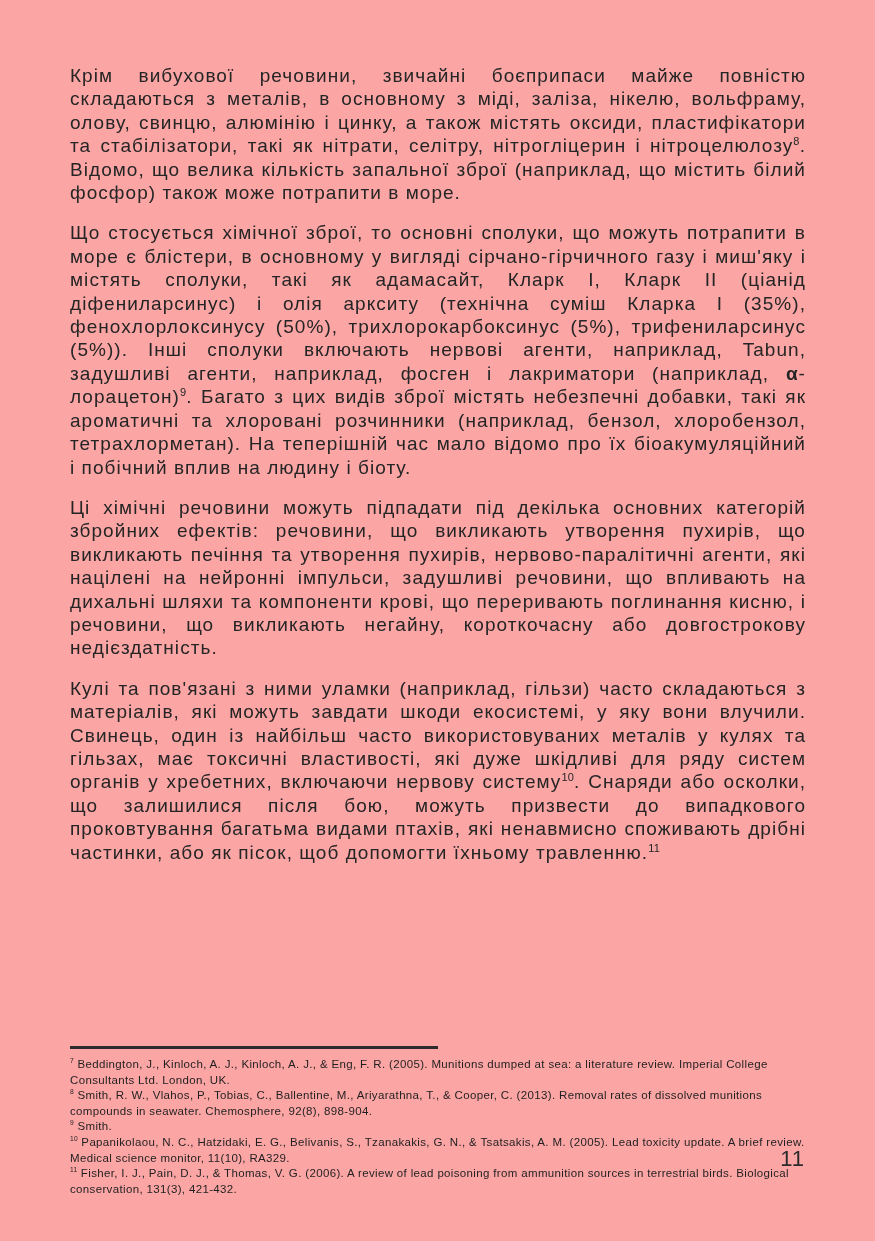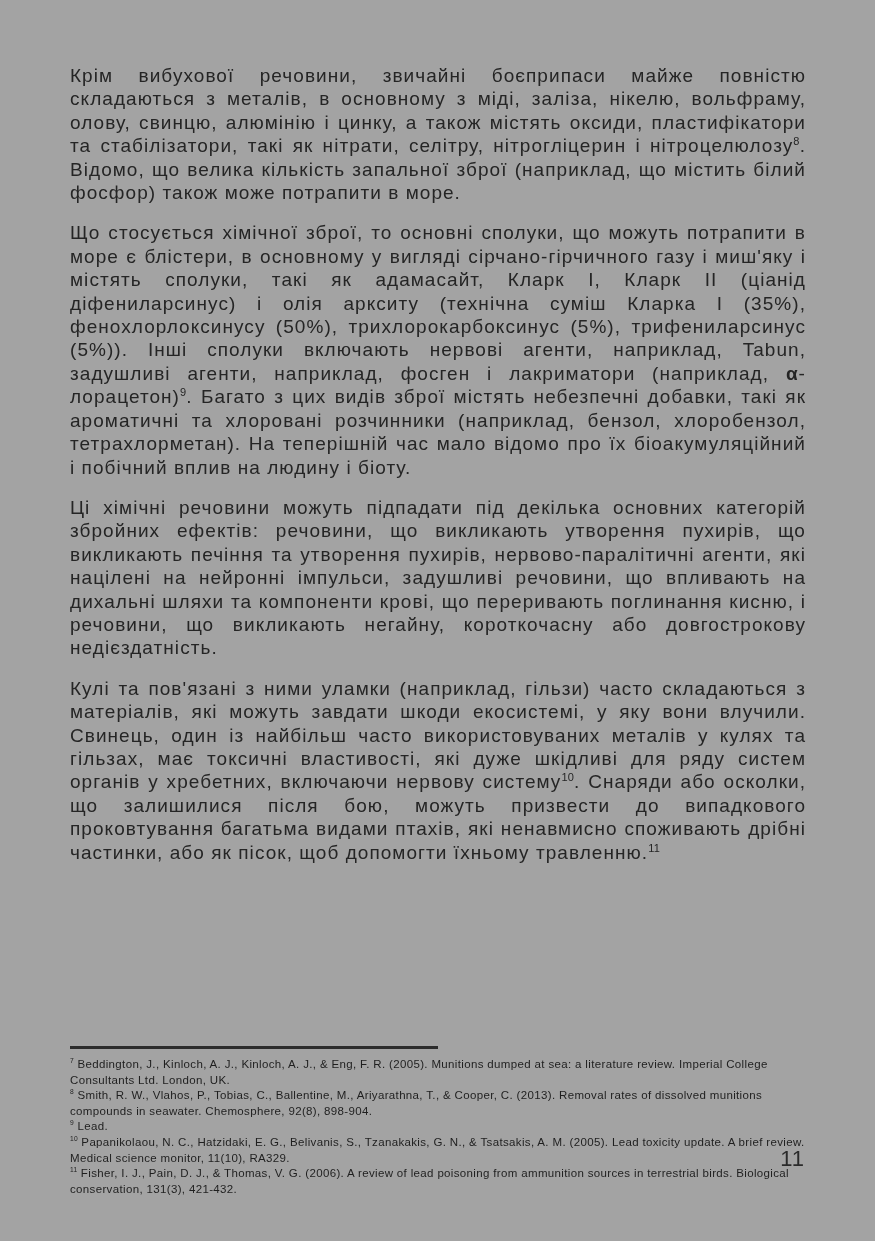--- a/index.html
+++ b/index.html
@@ -4,21 +4,21 @@
 <style>
   html, body {
     margin: 0;
     padding: 0;
     background: #ffffff;
   }
   .page {
     position: relative;
     width: 875px;
     height: 1241px;
-    background: #a3a3a3;
+    background: #fca5a5;
     overflow: hidden;
     font-family: "Liberation Sans", sans-serif;
     color: #252525;
   }
   .body-text {
     position: absolute;
     left: 70px;
     top: 64px;
     width: 736px;
   }
@@ -80,21 +80,21 @@
       <p><span>Що стосується хімічної зброї, то основні сполуки, що можуть потрапити в море є блістери, в основному у вигляді сірчано-гірчичного газу і миш'яку і містять сполуки, такі як адамасайт, Кларк I, Кларк II (ціанід діфениларсинус) і олія аркситу (технічна суміш Кларка I (35%), фенохлорлоксинусу (50%), трихлорокарбоксинус (5%), трифениларсинус (5%)). Інші сполуки включають нервові агенти, наприклад, Tabun, задушливі агенти, наприклад, фосген і лакриматори (наприклад, </span><span class="run-bold">α</span><span>-лорацетон)</span><span class="run-sup">9</span><span>. Багато з цих видів зброї містять небезпечні добавки, такі як ароматичні та хлоровані розчинники (наприклад, бензол, хлоробензол, тетрахлорметан). На теперішній час мало відомо про їх біоакумуляційний і побічний вплив на людину і біоту.</span></p>
       <p><span>Ці хімічні речовини можуть підпадати під декілька основних категорій збройних ефектів: речовини, що викликають утворення пухирів, що викликають печіння та утворення пухирів, нервово-паралітичні агенти, які націлені на нейронні імпульси, задушливі речовини, що впливають на дихальні шляхи та компоненти крові, що переривають поглинання кисню, і речовини, що викликають негайну, короткочасну або довгострокову недієздатність.</span></p>
       <p><span>Кулі та пов'язані з ними уламки (наприклад, гільзи) часто складаються з матеріалів, які можуть завдати шкоди екосистемі, у яку вони влучили. Свинець, один із найбільш часто використовуваних металів у кулях та гільзах, має токсичні властивості, які дуже шкідливі для ряду систем органів у хребетних, включаючи нервову систему</span><span class="run-sup">10</span><span>. Снаряди або осколки, що залишилися після бою, можуть призвести до випадкового проковтування багатьма видами птахів, які ненавмисно споживають дрібні частинки, або як пісок, щоб допомогти їхньому травленню.</span><span class="run-sup">11</span></p>
     </main>
 
   <footer class="footnotes-area">
     <div class="fn-separator"></div>
     <div class="fn-list" id="footnote-list">
         <div class="footnote"><span class="run-sup">7</span><span> Beddington, J., Kinloch, A. J., Kinloch, A. J., &amp; Eng, F. R. (2005). Munitions dumped at sea: a literature review. Imperial College Consultants Ltd. London, UK.</span></div>
         <div class="footnote"><span class="run-sup">8</span><span> Smith, R. W., Vlahos, P., Tobias, C., Ballentine, M., Ariyarathna, T., &amp; Cooper, C. (2013). Removal rates of dissolved munitions compounds in seawater. Chemosphere, 92(8), 898-904.</span></div>
-        <div class="footnote"><span class="run-sup">9</span><span> Lead.</span></div>
+        <div class="footnote"><span class="run-sup">9</span><span> Smith.</span></div>
         <div class="footnote"><span class="run-sup">10</span><span> Papanikolaou, N. C., Hatzidaki, E. G., Belivanis, S., Tzanakakis, G. N., &amp; Tsatsakis, A. M. (2005). Lead toxicity update. A brief review. Medical science monitor, 11(10), RA329.</span></div>
         <div class="footnote"><span class="run-sup">11</span><span> Fisher, I. J., Pain, D. J., &amp; Thomas, V. G. (2006). A review of lead poisoning from ammunition sources in terrestrial birds. Biological conservation, 131(3), 421-432.</span></div>
       </div>
   </footer>
 
   <div class="page-number">11</div>
 
 </div>
 
 </body></html>

